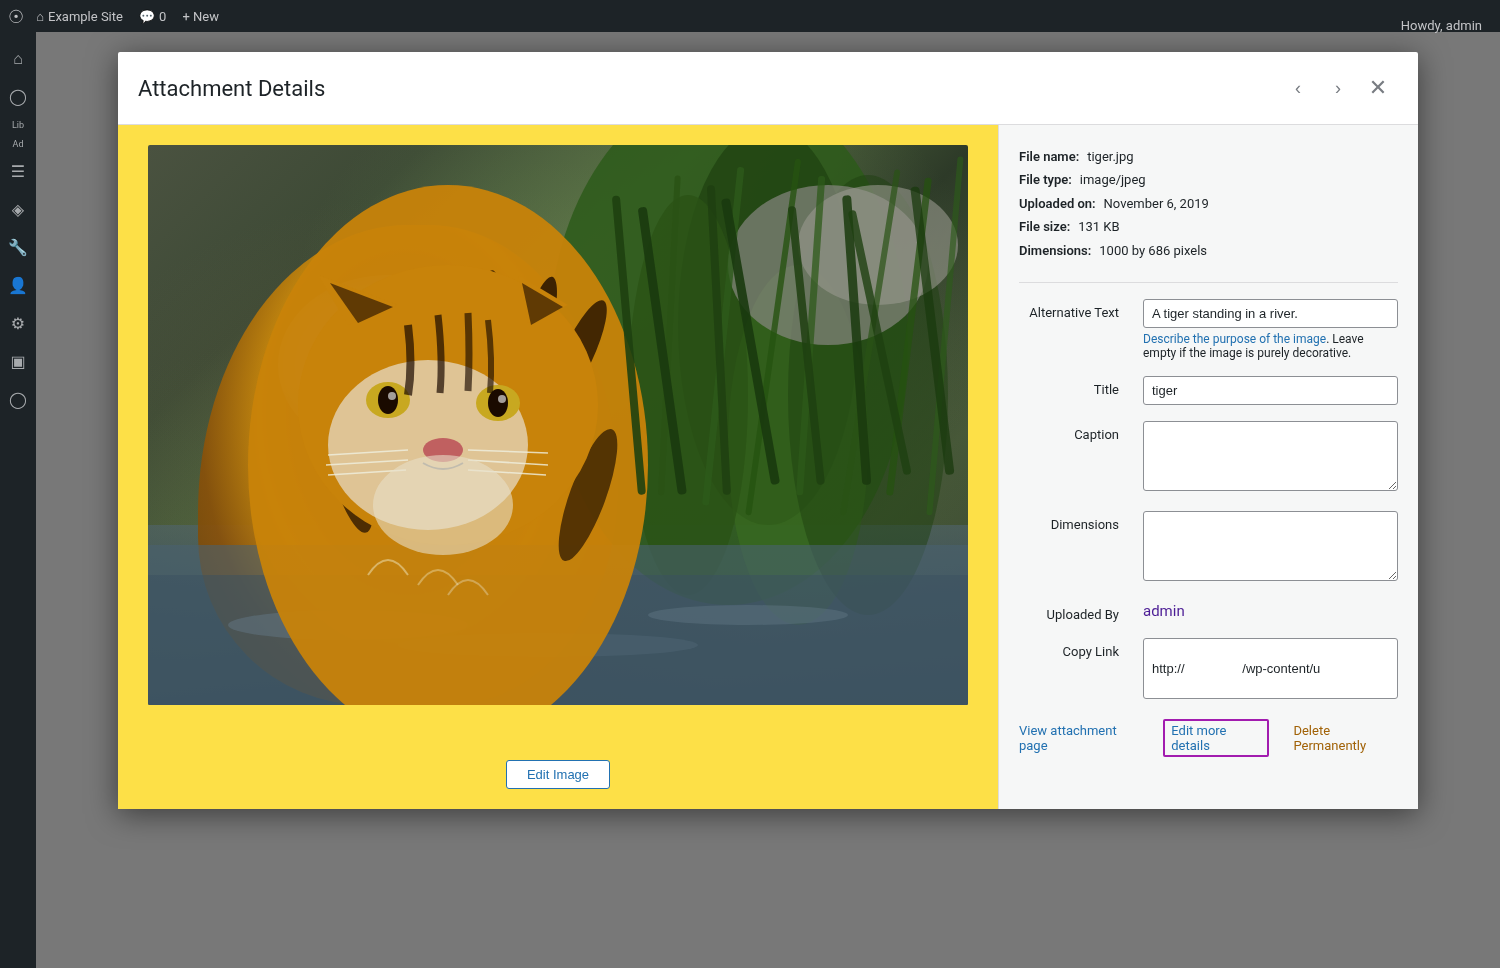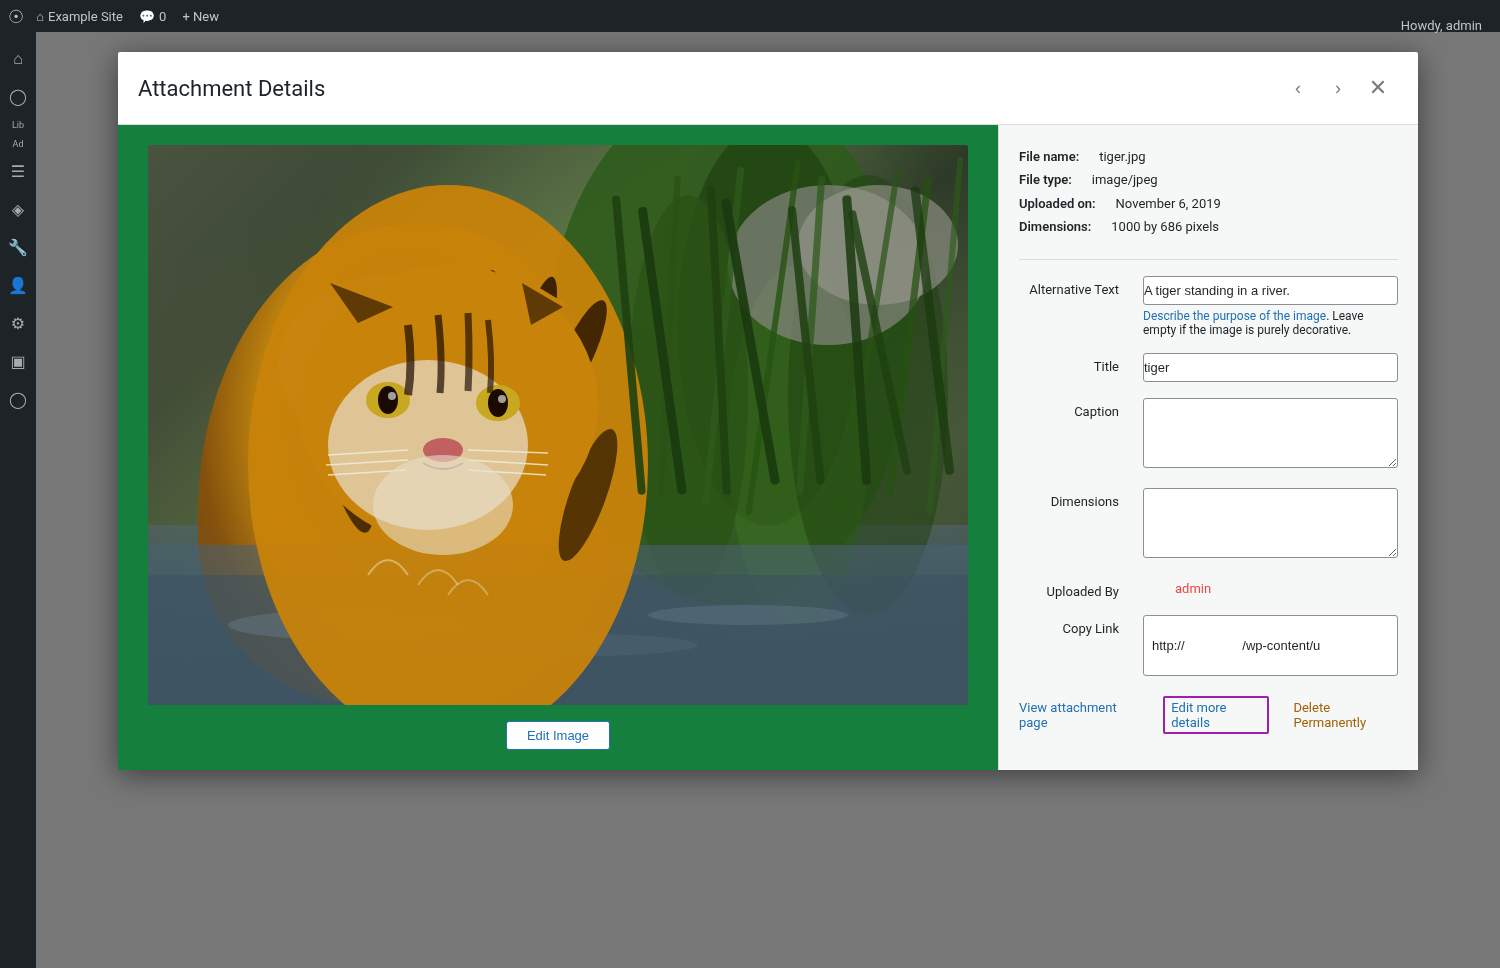--- a/index.html
+++ b/index.html
@@ -152,27 +152,28 @@
     
     #modal-body {
       display: flex;
       flex: 1;
       overflow: hidden;
     }
 
     
     #image-panel {
       flex: 1;
-      background: #15803d;
+      background: #fde047;
       display: flex;
       flex-direction: column;
       align-items: center;
       justify-content: flex-start;
       padding: 20px;
       min-height: 600px;
+      gap: 39px;
     }
 
     
     #tiger-image-container {
       width: 820px;
       height: 560px;
       background: linear-gradient(135deg, #4a5240 0%, #3d4a35 20%, #556b40 40%, #2d3a28 60%, #4a5a3a 80%, #384530 100%);
       position: relative;
       overflow: hidden;
       border-radius: 2px;
@@ -253,21 +254,21 @@
       flex-shrink: 0;
       border-left: 1px solid #dcdcde;
     }
 
     .file-info {
       margin-bottom: 20px;
       font-size: 13px;
       line-height: 1.8;
       color: #1d2327;
     }
-    .file-info-row { display: flex; gap: 20px; }
+    .file-info-row { display: flex; gap: 8px; }
     .file-info-label { font-weight: 600; white-space: nowrap; }
     .file-info-value { color: #1d2327; }
 
     .field-row {
       display: flex;
       align-items: flex-start;
       margin-bottom: 16px;
       gap: 24px;
     }
     .field-label {
@@ -276,21 +277,21 @@
       font-size: 13px;
       color: #1d2327;
       padding-top: 6px;
       flex-shrink: 0;
     }
     .field-input-wrap { flex: 1; }
     .field-input {
       width: 100%;
       border: 1px solid #8c8f94;
       border-radius: 3px;
-      padding: 6px 0;
+      padding: 6px 8px;
       font-size: 13px;
       color: #1d2327;
       background: #fff;
       outline: none;
     }
     .field-textarea {
       width: 100%;
       border: 1px solid #8c8f94;
       border-radius: 3px;
       padding: 6px 8px;
@@ -305,24 +306,23 @@
       margin-top: 4px;
       font-size: 12px;
       color: #1d2327;
     }
     .alt-text-help a {
       color: #2271b1;
       text-decoration: none;
     }
 
     .field-static {
-      font-size: 13px;
-      color: #ef4444;
+      font-size: 15px;
+      color: #4c1d95;
       padding-top: 6px;
-      margin-left: 32px;
     }
 
     .divider {
       border: none;
       border-top: 1px solid #dcdcde;
       margin: 16px 0;
     }
 
     
     #modal-footer-links {
@@ -528,20 +528,24 @@
             </div>
             <div class="file-info-row">
               <span class="file-info-label">File type:</span>
               <span class="file-info-value">image/jpeg</span>
             </div>
             <div class="file-info-row">
               <span class="file-info-label">Uploaded on:</span>
               <span class="file-info-value">November 6, 2019</span>
             </div>
             <div class="file-info-row">
+              <span class="file-info-label">File size:</span>
+              <span class="file-info-value">131 KB</span>
+            </div>
+            <div class="file-info-row">
               <span class="file-info-label">Dimensions:</span>
               <span class="file-info-value">1000 by 686 pixels</span>
             </div>
           </div>
 
           <hr class="divider">
 
           <div class="field-row">
             <label class="field-label">Alternative Text</label>
             <div class="field-input-wrap">

